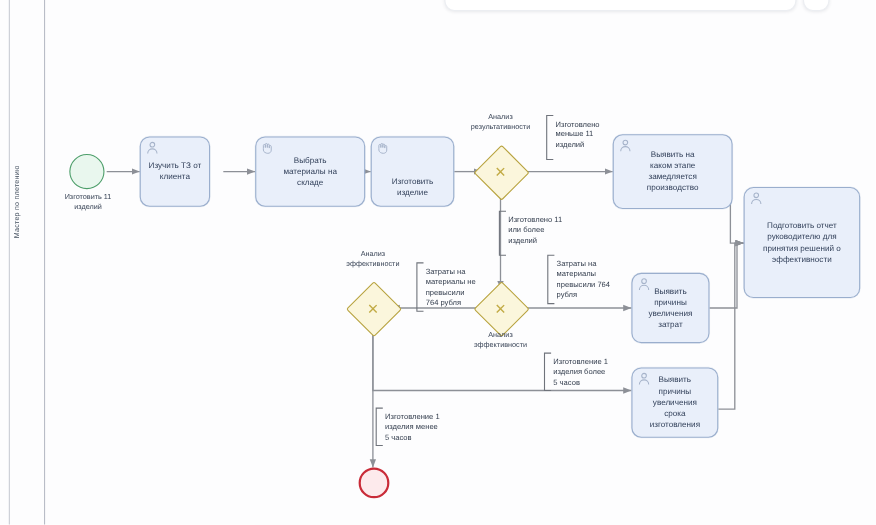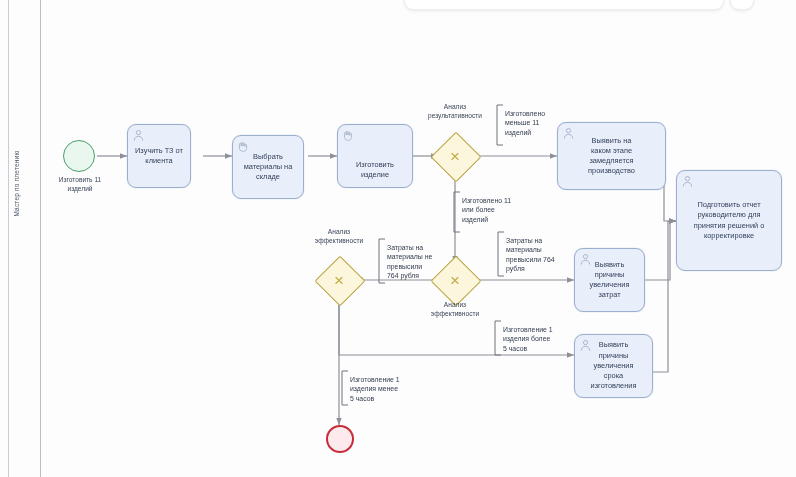--- a/index.html
+++ b/index.html
@@ -148,21 +148,21 @@
     <span class="tIcon">
       <svg viewBox="0 0 16 16" width="13" height="13">
         <circle cx="8" cy="4.4" r="2.6" fill="none" stroke="#7e90ad" stroke-width="1.2"></circle>
         <path d="M2.8 14.2c0-3.1 2.4-5.2 5.2-5.2s5.2 2.1 5.2 5.2" fill="none" stroke="#7e90ad" stroke-width="1.2"></path>
       </svg>
     </span>
     <span class="tlabel" style="white-space: pre-line;">Изучить ТЗ от
 клиента</span>
   </div>
 
-  <div class="node task" style="left:232px;top:135px;width:72px;height:64px;">
+  <div class="node task" style="left:232px;top:124px;width:100px;height:64px;">
     <span class="tIcon">
       <svg viewBox="0 0 16 16" width="13" height="13">
         <path d="M3 8.6V5.2a1.1 1.1 0 0 1 2.2 0v2.4M5.2 7.5V4.1a1.1 1.1 0 0 1 2.2 0v3.3M7.4 7.6V4.8a1.1 1.1 0 0 1 2.2 0v3M9.6 8.2V6.4a1.1 1.1 0 0 1 2.2 0v4c0 2.2-1.6 3.6-3.8 3.6S3 12.6 3 10.4V8.6" fill="none" stroke="#7e90ad" stroke-width="1.1" stroke-linejoin="round"></path>
       </svg>
     </span>
     <span class="tlabel" style="white-space: pre-line;">Выбрать
 материалы на
 складе</span>
   </div>
 
@@ -192,21 +192,21 @@
   <div class="node task" style="left:676px;top:170px;width:106px;height:101px;">
     <span class="tIcon">
       <svg viewBox="0 0 16 16" width="13" height="13">
         <circle cx="8" cy="4.4" r="2.6" fill="none" stroke="#7e90ad" stroke-width="1.2"></circle>
         <path d="M2.8 14.2c0-3.1 2.4-5.2 5.2-5.2s5.2 2.1 5.2 5.2" fill="none" stroke="#7e90ad" stroke-width="1.2"></path>
       </svg>
     </span>
     <span class="tlabel" style="white-space: pre-line;">Подготовить отчет
 руководителю для
 принятия решений о
-корректировке</span>
+эффективности</span>
   </div>
 
   <div class="node task" style="left:574px;top:248px;width:71px;height:64px;">
     <span class="tIcon">
       <svg viewBox="0 0 16 16" width="13" height="13">
         <circle cx="8" cy="4.4" r="2.6" fill="none" stroke="#7e90ad" stroke-width="1.2"></circle>
         <path d="M2.8 14.2c0-3.1 2.4-5.2 5.2-5.2s5.2 2.1 5.2 5.2" fill="none" stroke="#7e90ad" stroke-width="1.2"></path>
       </svg>
     </span>
     <span class="tlabel" style="white-space: pre-line;">Выявить

